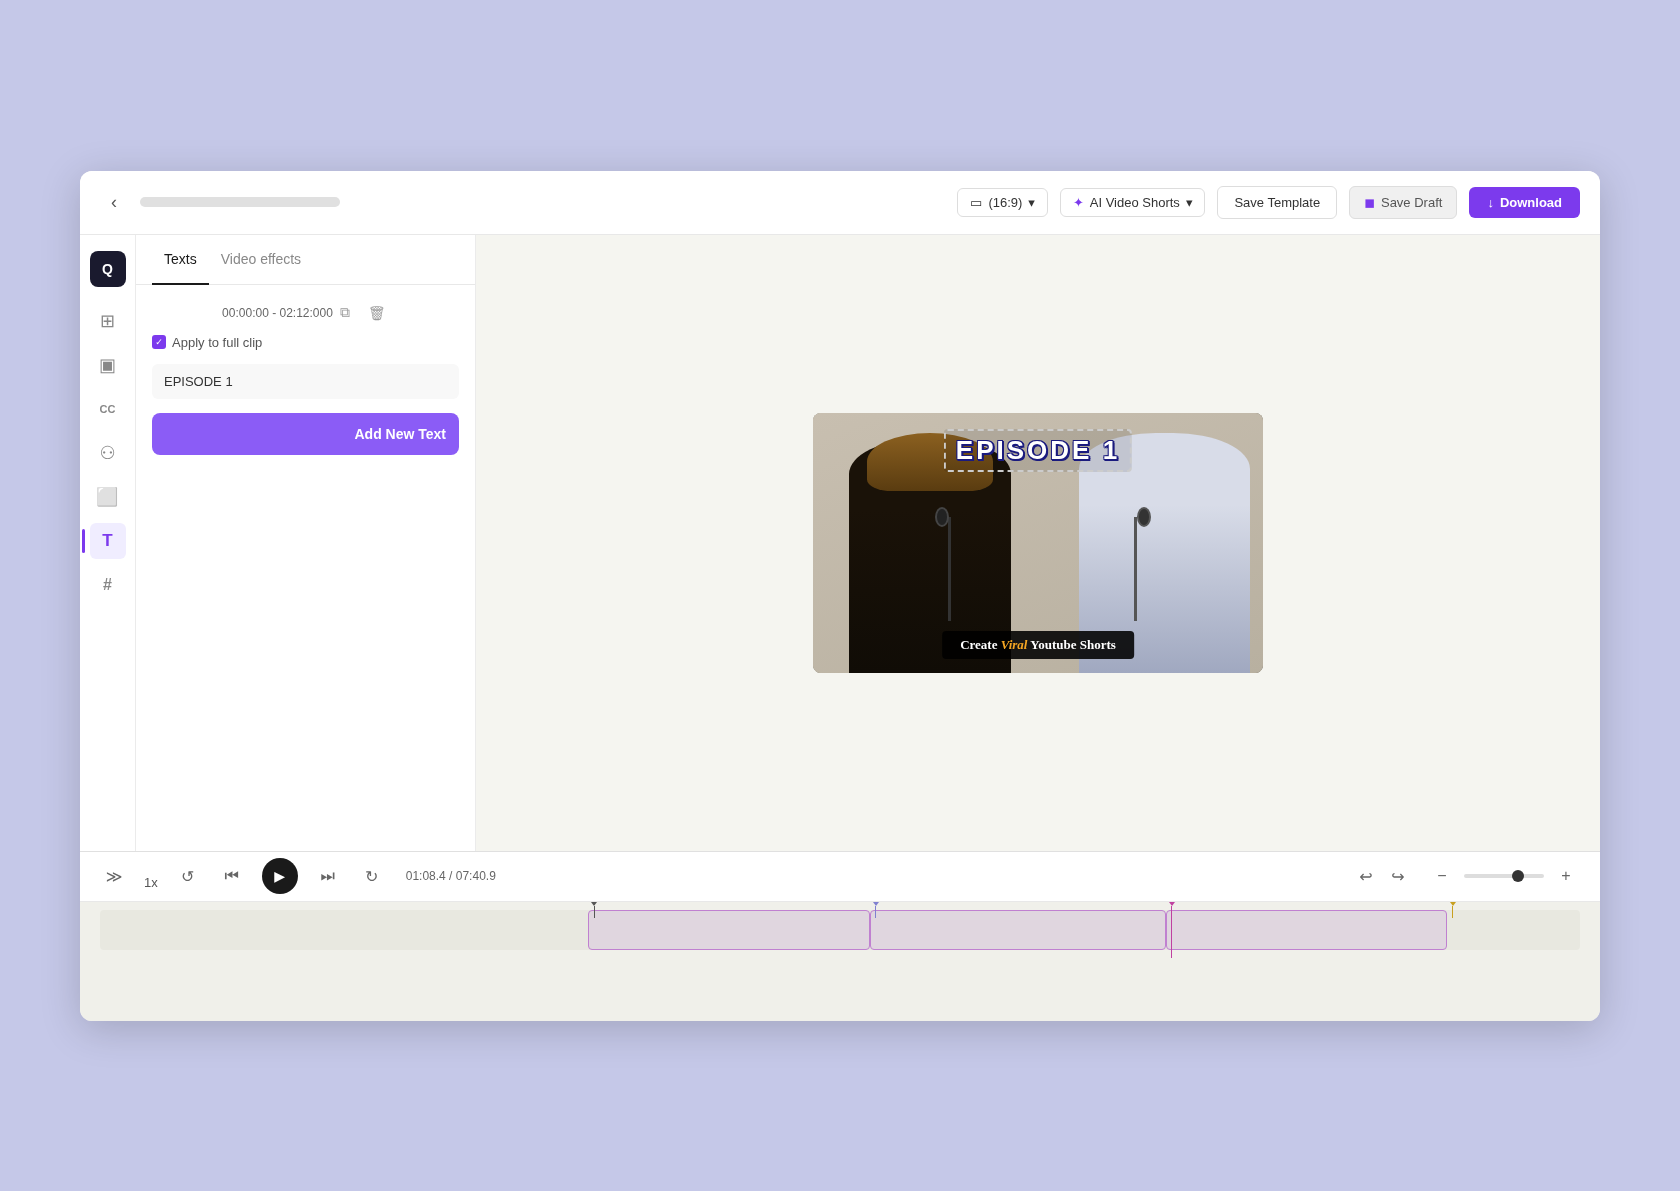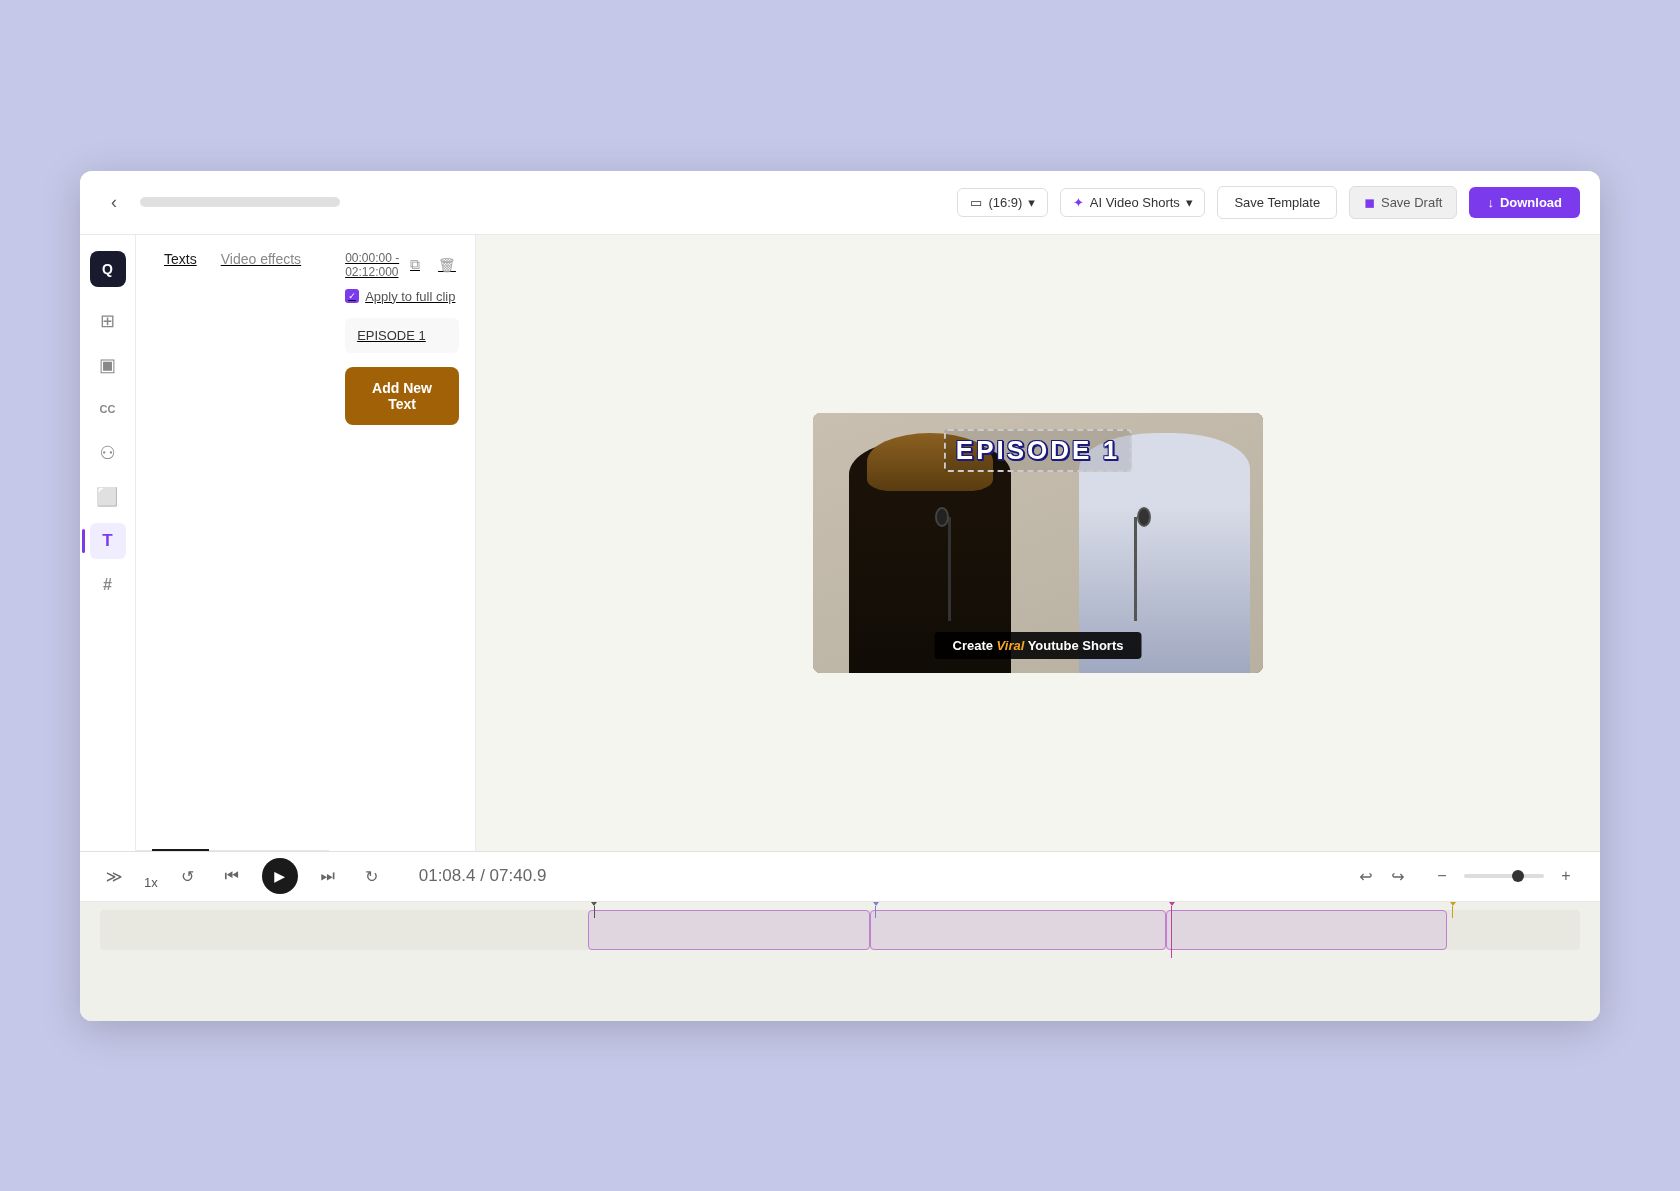--- a/index.html
+++ b/index.html
@@ -185,22 +185,22 @@
       background: #7c3aed;
       border-radius: 2px;
     }
 
     
     .left-panel {
       width: 340px;
       background: #ffffff;
       border-right: 1px solid #ebebeb;
       display: flex;
+      flex-direction: column;
       flex-shrink: 0;
-      text-decoration: underline;
     }
 
     .panel-tabs {
       display: flex;
       border-bottom: 1px solid #e8e8e8;
       padding: 0 16px;
     }
 
     .panel-tab {
       padding: 16px 12px;
@@ -277,29 +277,29 @@
       border-radius: 6px;
       padding: 10px 12px;
       font-size: 13px;
       color: #333;
       margin-bottom: 14px;
       cursor: pointer;
     }
 
     .add-new-text-btn {
       width: 100%;
-      background: #a16207;
+      background: #8b5cf6;
       color: #fff;
       border: none;
       border-radius: 8px;
       padding: 13px;
       font-size: 14px;
       font-weight: 600;
       cursor: pointer;
-      text-align: center;
+      text-align: right;
     }
 
     
     .center-preview {
       flex: 1;
       background: #f5f5f0;
       display: flex;
       align-items: center;
       justify-content: center;
     }
@@ -384,23 +384,23 @@
       border-radius: 50%;
       display: flex;
       align-items: center;
       justify-content: center;
       cursor: pointer;
       color: white;
       font-size: 14px;
     }
 
     .time-display {
-      font-size: 17px;
+      font-size: 12px;
       color: #666;
-      margin-left: 17px;
+      margin-left: 4px;
     }
 
     .timeline-spacer { flex: 1; }
 
     .undo-redo {
       display: flex;
       gap: 4px;
     }
 
     .zoom-controls {
@@ -562,21 +562,21 @@
             <div style="position:absolute;bottom:20%;left:30%;width:3px;height:40%;background:#333;"></div>
             <div style="position:absolute;bottom:20%;right:28%;width:3px;height:40%;background:#555;"></div>
 
             <div style="position:absolute;bottom:56%;left:27%;width:14px;height:20px;background:#222;border-radius:50%;border:2px solid #444;"></div>
             <div style="position:absolute;bottom:56%;right:25%;width:14px;height:20px;background:#333;border-radius:50%;border:2px solid #555;"></div>
 
             <div style="position:absolute;top:16px;left:50%;transform:translateX(-50%);border:2px dashed #ccc;border-radius:4px;padding:4px 10px;background:rgba(0,0,0,0.1);">
               <span style="font-size:26px;font-weight:900;color:#ffffff;text-shadow:2px 2px 0 #1a1a7e,-1px -1px 0 #1a1a7e,1px -1px 0 #1a1a7e,-1px 1px 0 #1a1a7e,2px 0 0 #1a1a7e,0 2px 0 #1a1a7e;letter-spacing:3px;">EPISODE 1</span>
             </div>
 
-            <div style="position:absolute;bottom:14px;left:50%;transform:translateX(-50%);background:rgba(0,0,0,0.88);color:#fff;padding:6px 18px;border-radius:4px;font-size:13px;font-weight:600;white-space:nowrap;">
+            <div style="position:absolute;bottom:14px;left:50%;transform:translateX(-50%);background:rgba(0,0,0,0.88);color:#fff;padding:6px 18px;border-radius:4px;font-size:13px;font-weight:600;white-space:nowrap;font-family:Liberation Serif, serif;">
               <span>Create </span><span style="color:#f5a623;font-style:italic;">Viral</span><span> Youtube Shorts</span>
             </div>
           </div>
         </div>
       </div>
     </div>
 
   </div>
 
   <div class="bottom-timeline">

